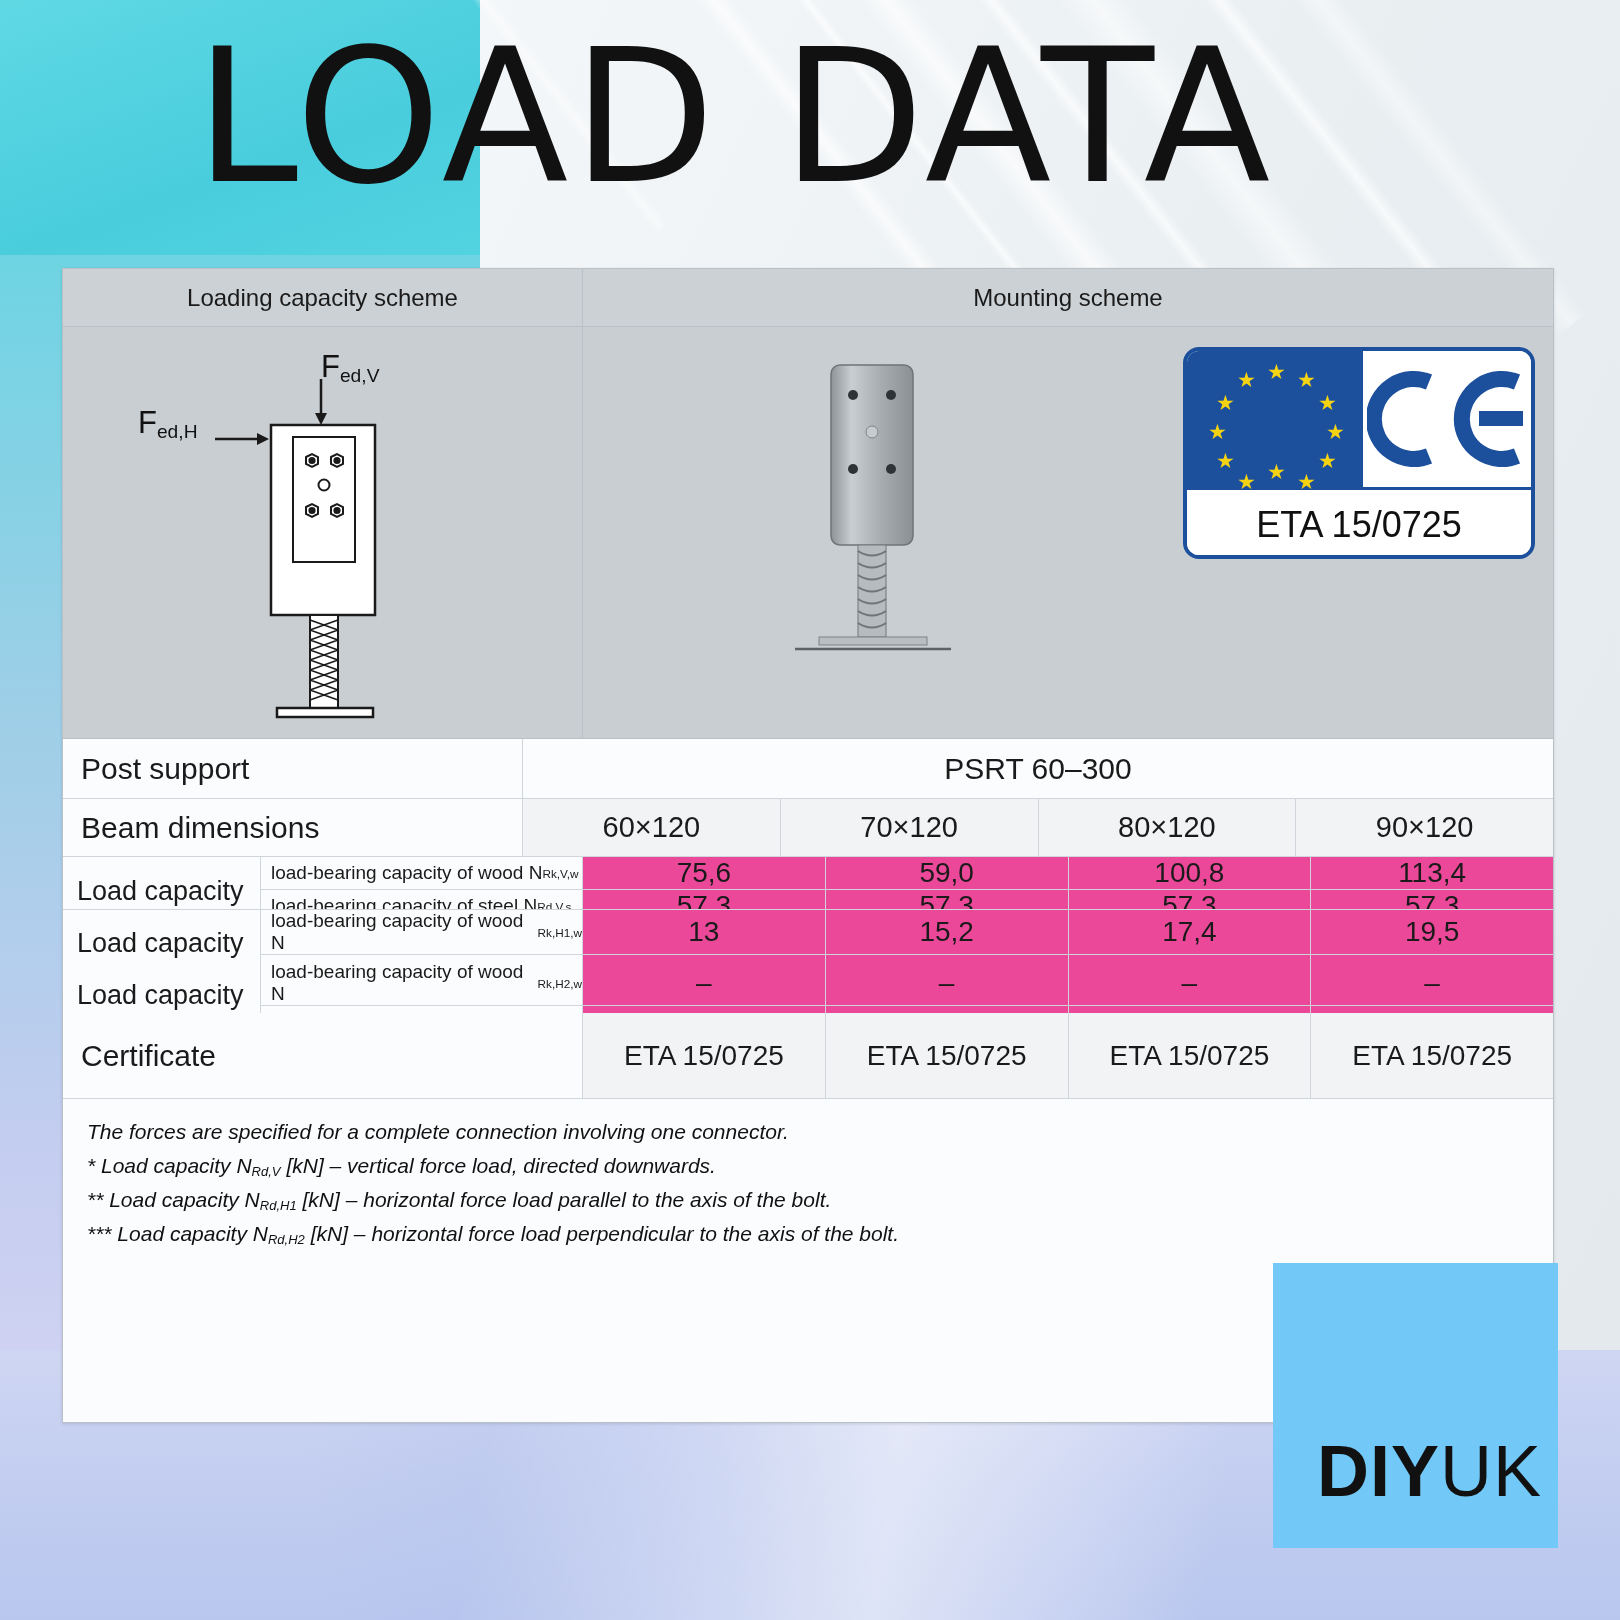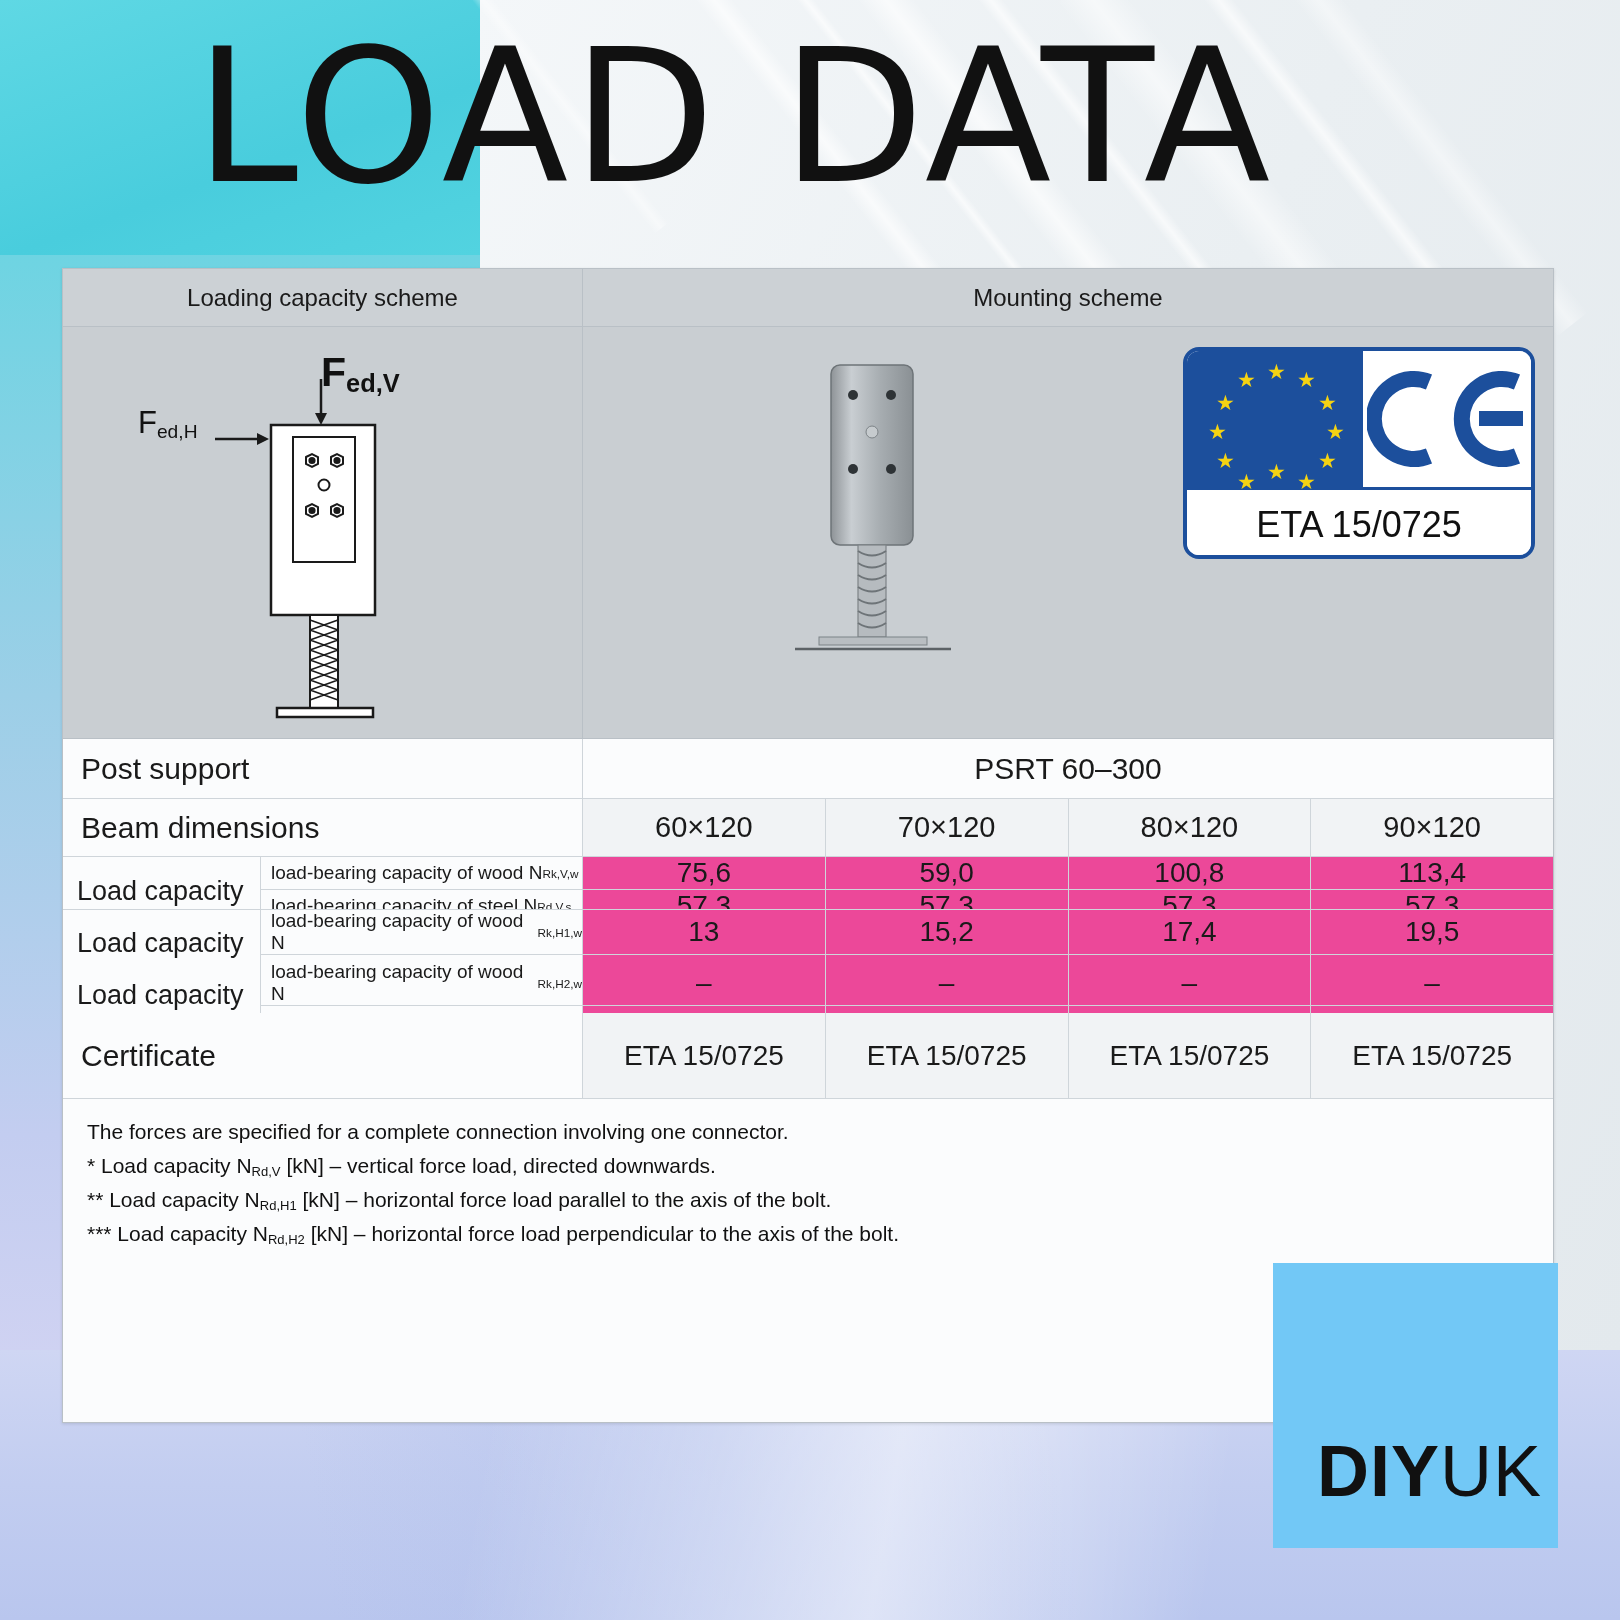--- a/index.html
+++ b/index.html
@@ -85,21 +85,21 @@
     display:flex; height:412px;
     background:#c9ced2;
     border-bottom:1px solid #b9c0c6;
   }
   .scheme-left{ width:520px; border-right:1px solid #b9c0c6; position:relative; }
   .scheme-right{ flex:1; position:relative; }
 
   
   .trow{ display:flex; border-bottom:1px solid #cfd5da; }
   .label-wide{
-    width:520px; display:flex; align-items:center;
+    width:460px; display:flex; align-items:center;
     padding-left:18px; font-size:30px; color:#1a1a1a;
     border-right:1px solid #cfd5da;
     background:#fbfcfd;
   }
   .span-right{
     flex:1; display:flex; align-items:center; justify-content:center;
     font-size:30px; color:#1a1a1a; background:#fbfcfd;
   }
   .dimcell{
     flex:1; display:flex; align-items:center; justify-content:center;
@@ -132,21 +132,21 @@
   sub{ font-size:.62em; vertical-align:-.25em; }
 
   .cert-label{
     width:520px; display:flex; align-items:center;
     padding-left:18px; font-size:30px; color:#1a1a1a;
     border-right:1px solid #cfd5da; background:#fbfcfd;
   }
 
   .notes{
     padding:16px 9px 10px 24px;
-    font-size:21px; color:#111;
+    font-size:21px; font-style:italic; color:#111;
     line-height:1.62;
   }
 
   
   .ce-badge{
     position:absolute; right:18px; top:20px;
     width:352px; height:212px;
     background:#fff; border:4px solid #1c4f9c; border-radius:16px;
     overflow:hidden;
   }
@@ -232,21 +232,21 @@
         </g>
 
         <rect x="214" y="381" width="96" height="9" fill="#ffffff" stroke="#1a1a1a" stroke-width="2.5"></rect>
 
         <line x1="258" y1="52" x2="258" y2="92" stroke="#1a1a1a" stroke-width="2.5"></line>
         <polygon points="258,98 252,86 264,86" fill="#1a1a1a"></polygon>
 
         <line x1="152" y1="112" x2="196" y2="112" stroke="#1a1a1a" stroke-width="2.5"></line>
         <polygon points="206,112 194,106 194,118" fill="#1a1a1a"></polygon>
       </svg>
-      <div style="position:absolute;left:258px;top:22px;font-size:41px;color:#111;font-weight:bold;">F<sub>ed,V</sub></div>
+      <div style="position:absolute;left:258px;top:22px;font-size:31px;color:#111;">F<sub>ed,V</sub></div>
       <div style="position:absolute;left:75px;top:78px;font-size:31px;color:#111;">F<sub>ed,H</sub></div>
     </div>
 
     <div class="scheme-right">
       <svg width="970" height="412" viewBox="0 0 970 412">
         <defs>
           <linearGradient id="metal" x1="0" y1="0" x2="1" y2="0">
             <stop offset="0%" stop-color="#8e9397"></stop>
             <stop offset="25%" stop-color="#c9ced2"></stop>
             <stop offset="60%" stop-color="#a7adb1"></stop>

